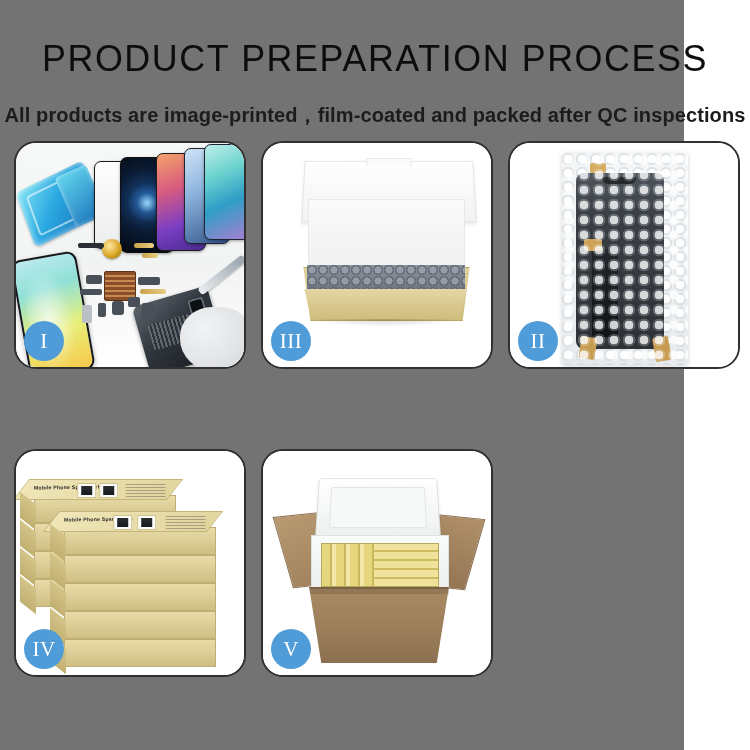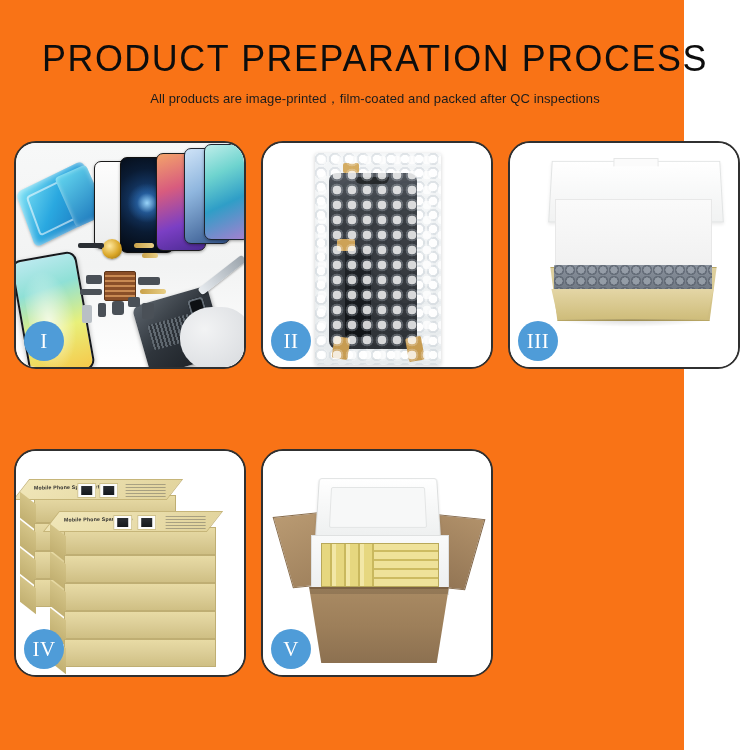--- a/index.html
+++ b/index.html
@@ -5,40 +5,40 @@
   html, body {
     margin: 0; padding: 0;
     background: #ffffff;
   }
   body {
     width: 750px; height: 750px;
     font-family: "Liberation Sans", sans-serif;
     overflow: hidden;
     position: relative;
   }
-  .page { position: relative; width: 684px; height: 750px; background:#f97316; }
+  .page { position: relative; width: 684px; height: 750px; background:#737373; }
 
   
   .header { position:absolute; left:0; top:0; width:750px; text-align:center; }
   .title {
     font-family: "Liberation Sans", sans-serif;
     font-size: 37px;
     font-weight: 500;
     letter-spacing: 1.6px;
     color:#0d0d0d;
     margin-top: 40px;
     line-height: 1.0;
     transform: scaleX(0.97);
   }
   .subtitle {
     font-family: "Liberation Sans", sans-serif;
-    font-size: 13px;
-    font-weight: 400;
+    font-size: 20px;
+    font-weight: 700;
     color: #1c1c1c;
-    margin-top: 13px;
+    margin-top: 25px;
     letter-spacing: 0.1px;
   }
 
   
   .grid {
     position:absolute;
     left: 14px; top: 141px;
     width: 723px; height: 536px;
     display: grid;
     grid-template-columns: repeat(3, 232px);
@@ -435,47 +435,47 @@
         <div class="part grey" style="left:96px;top:158px;width:12px;height:14px; border-radius:3px;"></div>
         <div class="part grey" style="left:112px;top:154px;width:12px;height:10px;"></div>
         <div class="part grey" style="left:126px;top:160px;width:12px;height:16px; border-radius:2px;"></div>
         <div class="tweezer"></div>
         <div class="hand"></div>
       </div>
       <div class="badge">I</div>
     </div>
 
     <div class="panel">
+      <div class="panel-inner p3">
+        <div class="b3-lid"></div>
+        <div class="b3-foam"></div>
+        <div class="b3-body"></div>
+        <div class="b3-bubble"></div>
+        <div class="b3-front"></div>
+        <div class="b3-shadow"></div>
+      </div>
+      <div class="badge">III</div>
+    </div>
+
+    <div class="panel">
       <div class="panel-inner p2">
         <div class="bubblebag">
           <div class="bb-screen"></div>
           <div class="bb-flex"></div>
           <div class="bb-tapeA"></div>
           <div class="bb-tapeB"></div>
           <div class="bb-tapeC"></div>
           <div class="bb-tapeD"></div>
           <div class="bb-bubbles"></div>
         </div>
       </div>
       <div class="badge">II</div>
     </div>
 
     <div class="panel">
-      <div class="panel-inner p3">
-        <div class="b3-lid"></div>
-        <div class="b3-foam"></div>
-        <div class="b3-body"></div>
-        <div class="b3-bubble"></div>
-        <div class="b3-front"></div>
-        <div class="b3-shadow"></div>
-      </div>
-      <div class="badge">III</div>
-    </div>
-
-    <div class="panel">
       <div class="panel-inner p4">
         <div class="stackwrap">
 
           <div class="kbox" style="left:12px; top:30px;">
             <div class="ktop">
               <div class="klabel">Mobile Phone Spare Parts</div>
               <div class="kwin" style="left:56px;">
                   <i></i>
                 </div>
               <div class="kwin" style="left:78px;">

